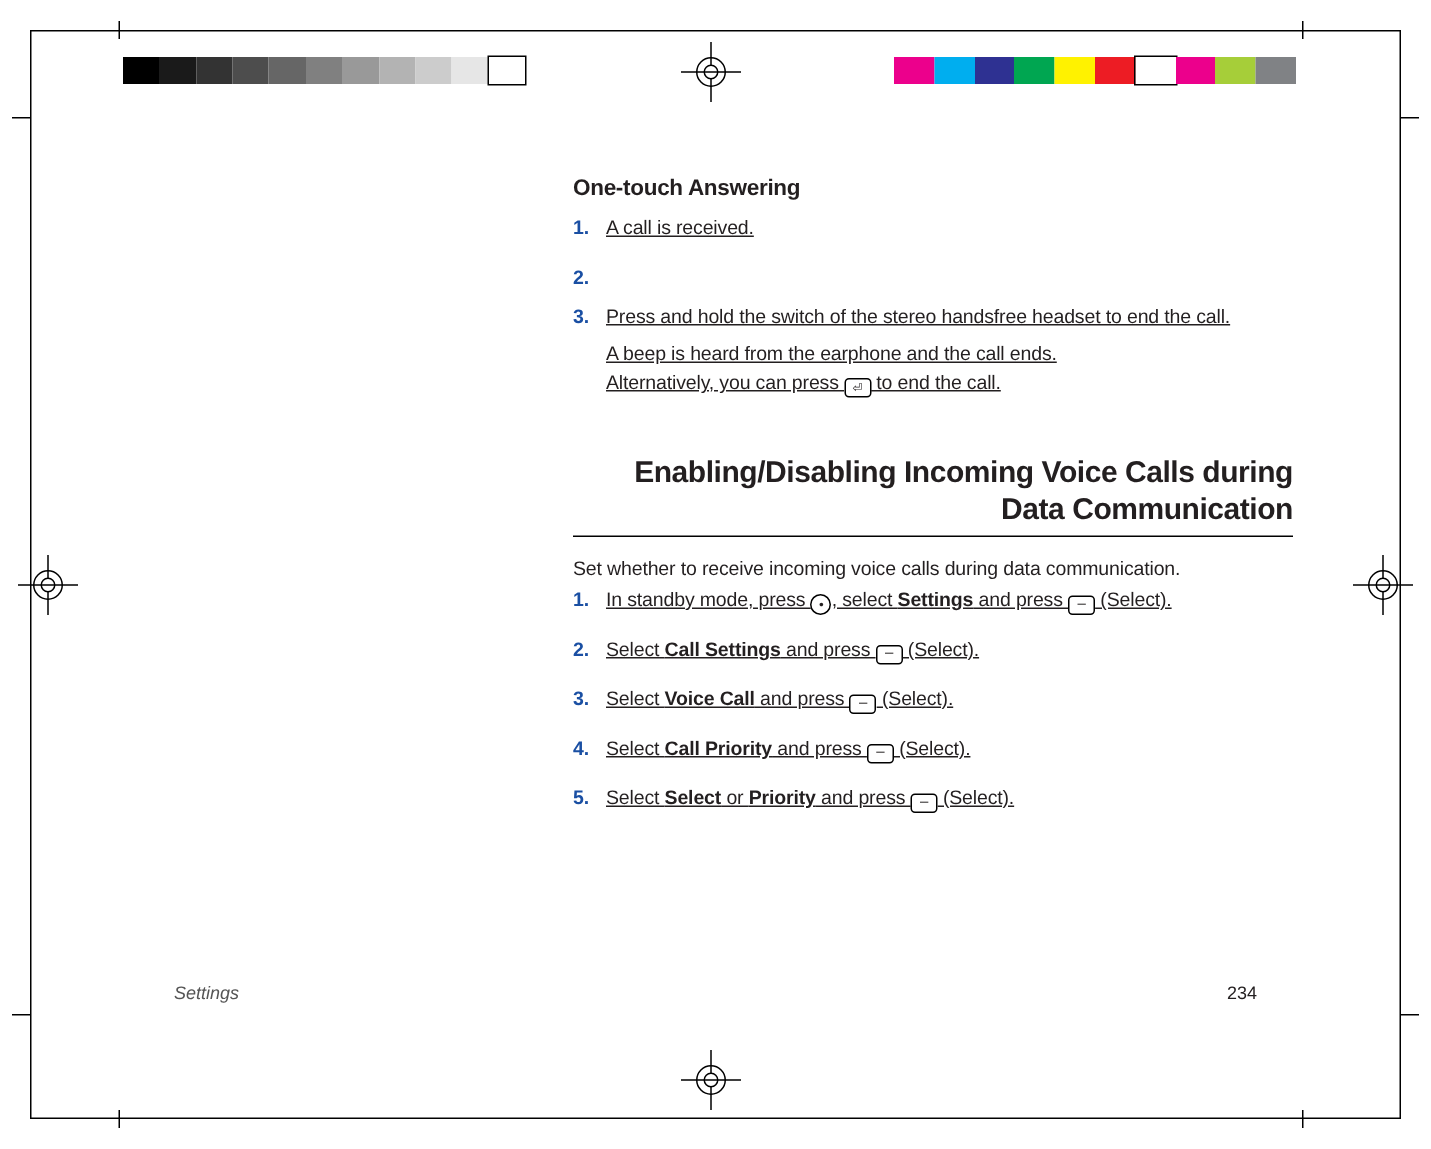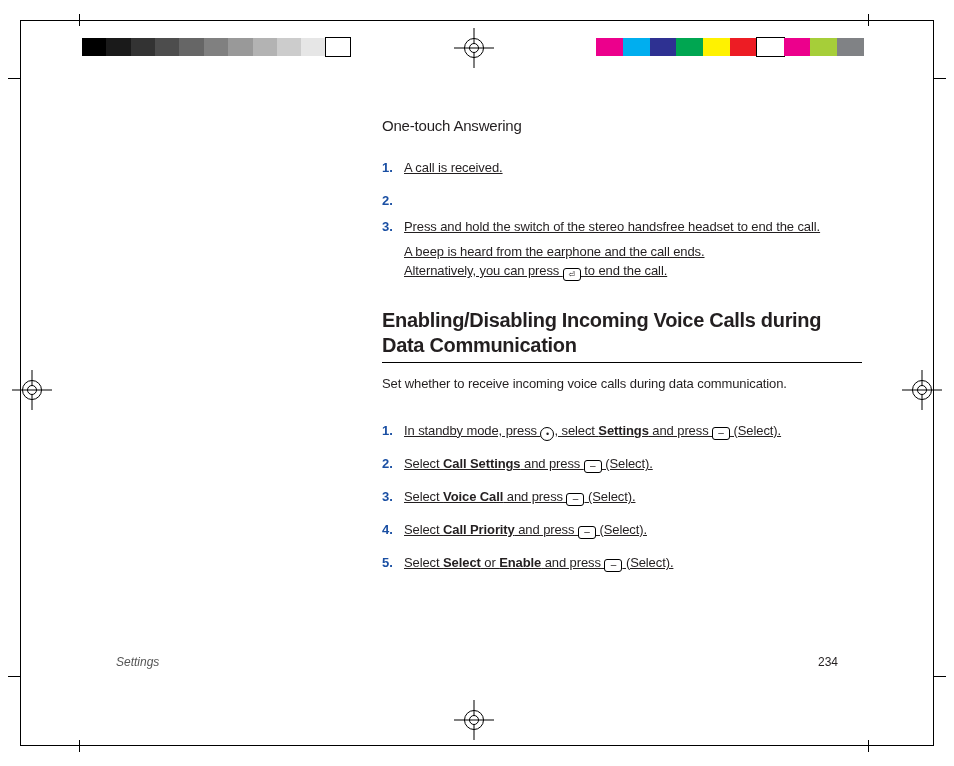--- a/index.html
+++ b/index.html
@@ -53,50 +53,51 @@
     position: absolute;
     left: 382px;
     top: 115px;
     width: 480px;
     font-size: 13px;
     line-height: 1.45;
     letter-spacing: -0.1px;
   }
   .content h3 {
     font-size: 15px;
-    font-weight: normal;
-    margin-bottom: 22px;
+    font-weight: bold;
+    margin-bottom: 6px;
     font-stretch: condensed;
     letter-spacing: -0.2px;
   }
   .content h2 {
     font-size: 20px;
     font-weight: bold;
-    margin: 21px 0 4px 0;
+    margin: 32px 0 4px 0;
     letter-spacing: -0.3px;
     font-stretch: condensed;
     line-height: 1.25;
+    text-align: right;
   }
   .content hr {
     border: none;
     border-top: 1px solid #000;
     margin: 4px 0 12px 0;
   }
   ol.steps { list-style: none; padding: 0; }
   ol.steps > li { display: flex; margin-bottom: 8px; }
   ol.steps > li .num {
     color: #1a4fa3;
     font-weight: bold;
     width: 22px;
     flex: 0 0 22px;
     font-size: 13px;
   }
   ol.steps > li .body { flex: 1; text-decoration: underline; }
   ol.steps > li .body p { margin-bottom: 6px; }
-  .intro { margin-bottom: 28px; }
+  .intro { margin-bottom: 2px; }
   b { font-weight: bold; }
   
   .key {
     display: inline-block;
     vertical-align: -2px;
     width: 18px; height: 13px;
     border: 1px solid #000;
     border-radius: 3px;
     font-size: 9px;
     line-height: 11px;
@@ -234,21 +235,21 @@
       <div class="body">
           <p>
         <span>Select </span><b>Call Priority</b><span> and press </span><span class="key soft"></span><span> (Select).</span>
       </p>
         </div>
     </li>
     <li>
       <span class="num">5.</span>
       <div class="body">
           <p>
-        <span>Select </span><b>Select</b><span> or </span><b>Enable</b><span> and press </span><span class="key soft"></span><span> (Select).</span>
+        <span>Select </span><b>Select</b><span> or </span><b>Priority</b><span> and press </span><span class="key soft"></span><span> (Select).</span>
       </p>
         </div>
     </li>
   </ol>
 </div>
 
 <div class="footer">
   <span class="section">Settings</span>
   <span class="page">234</span>
 </div>

